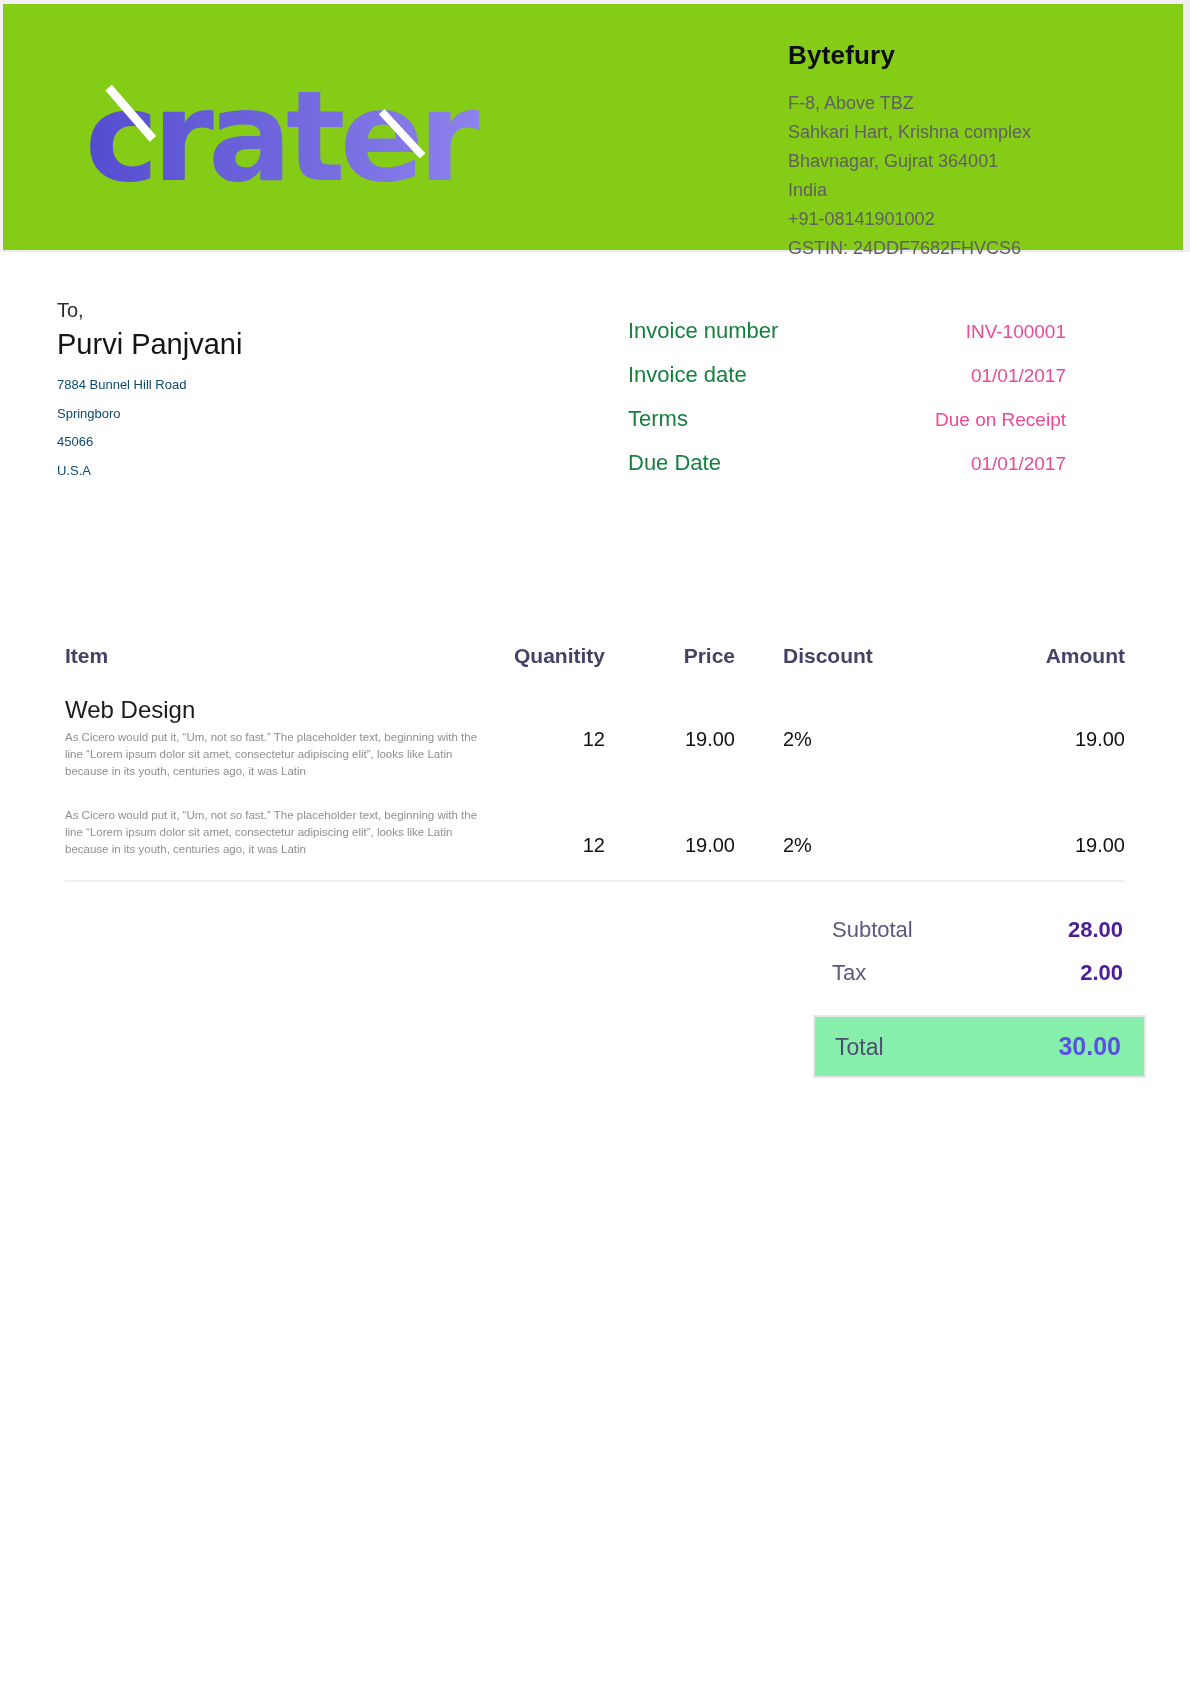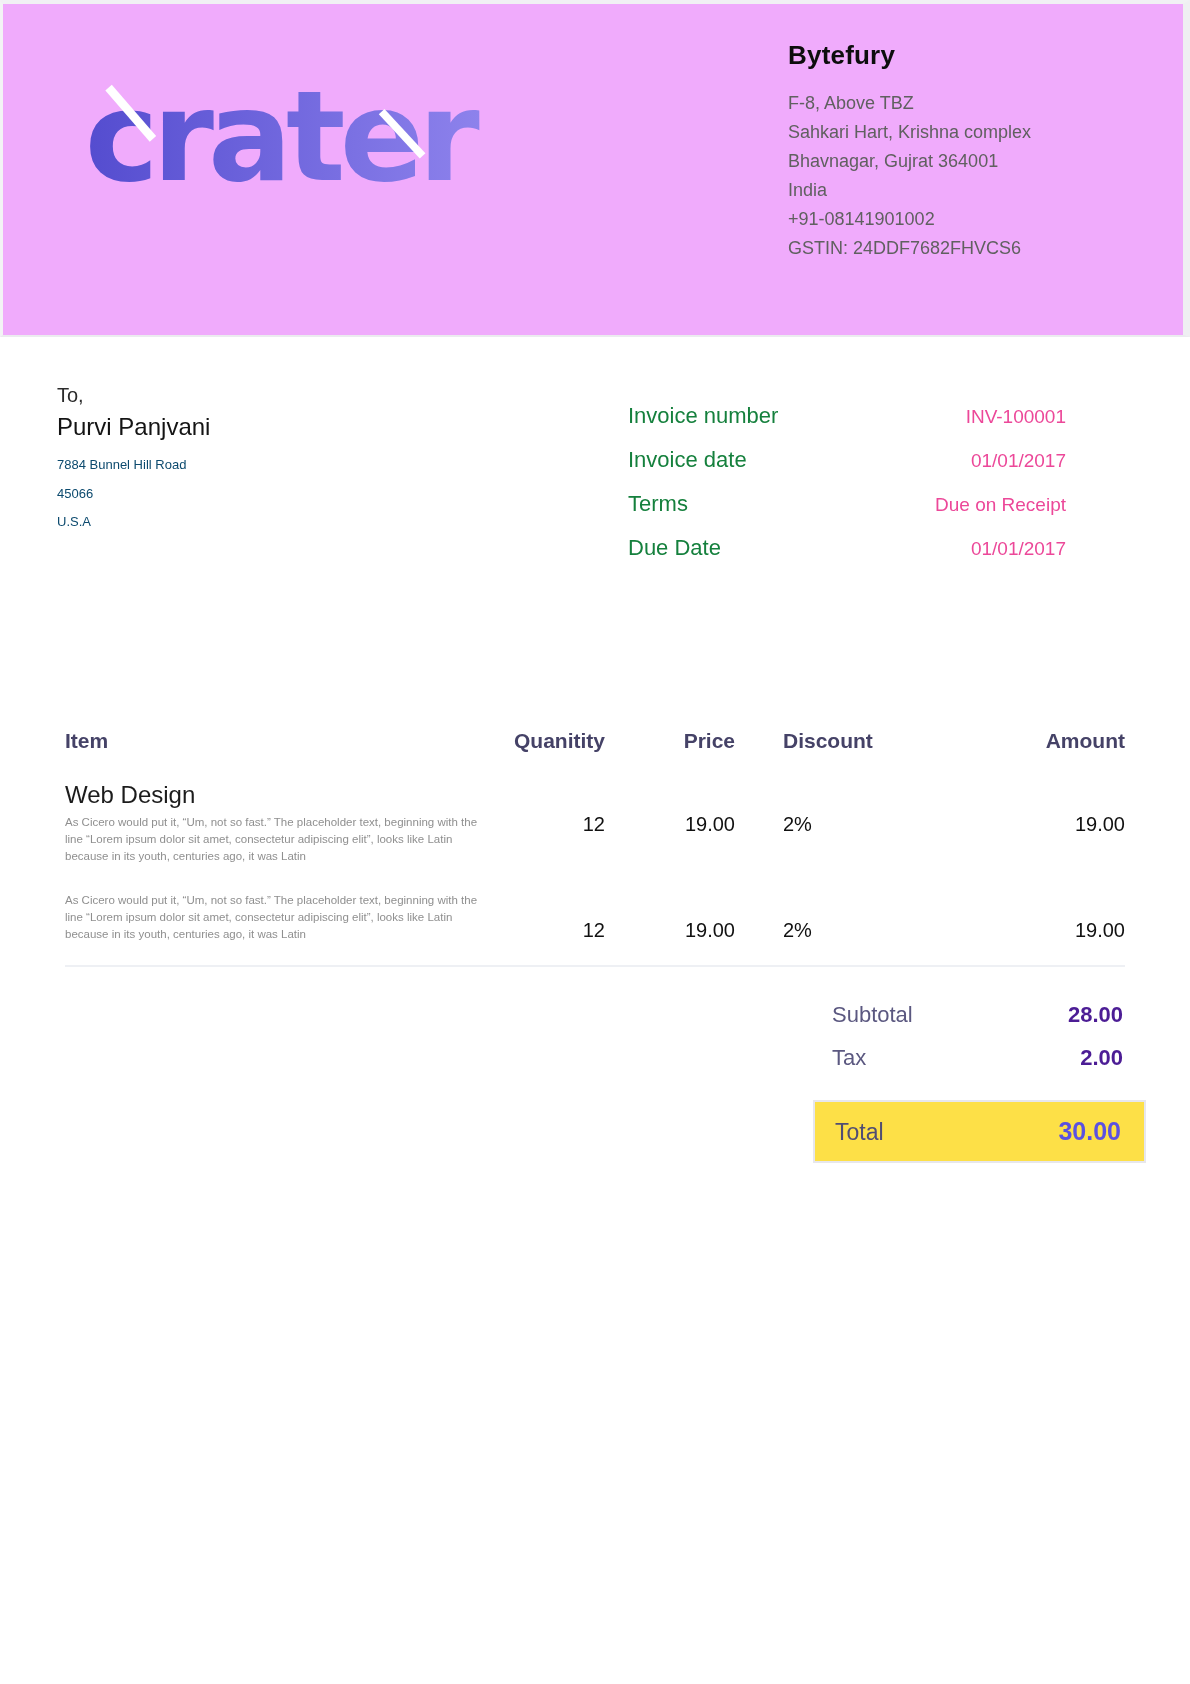--- a/index.html
+++ b/index.html
@@ -9,36 +9,36 @@
     font-family:"Liberation Sans", sans-serif;
     color:#1a1a1a;
     position:relative;
     overflow:hidden;
   }
   .page { width:1190px; height:1684px; background:#ffffff; position:relative; }
 
   
   .header {
     position:relative;
-    height:337px;
-    background:#f0abfc;
+    height:252px;
+    background:#84cc16;
     border-top:4px solid #f1f1f4;
     border-left:3px solid #f3f3f5;
     border-right:7px solid #efeff2;
     border-bottom:2px solid #ebebef;
   }
   .logo-svg { position:absolute; left:46px; top:70px; }
   .company { position:absolute; left:785px; top:36px; width:370px; }
   .company-name { font-size:26px; font-weight:bold; color:#0d0d0d; letter-spacing:0.2px; margin-bottom:18px; }
   .company-line { font-size:18px; color:#606060; line-height:29px; }
 
   
   .billing { position:relative; padding:47px 0 0 57px; height:232px; }
   .to-label { font-size:20px; color:#2b2b2b; }
-  .bill-name { font-size:24px; color:#141414; margin-top:6px; margin-bottom:10px; }
+  .bill-name { font-size:29px; color:#141414; margin-top:6px; margin-bottom:10px; }
   .bill-line { font-size:13px; color:#0c4a6e; line-height:28.5px; }
 
   .meta { position:absolute; left:628px; top:64px; width:438px; }
   .meta-row { display:flex; justify-content:space-between; align-items:baseline; margin-bottom:13px; line-height:30px; }
   .meta-label { font-size:22px; color:#15803d; }
   .meta-value { font-size:19px; color:#ec4899; }
 
   
   .items { margin:160px 65px 0 65px; }
   .tgrid { display:grid; grid-template-columns:1fr 120px 130px 185px 205px; }
@@ -52,21 +52,21 @@
   .item-desc { margin-top:5px; font-size:11.5px; line-height:17px; color:#8f8f8f; max-width:428px; }
   .cell-val { font-size:20px; color:#111111; padding-top:32px; }
 
   
   .totals { margin:33px 65px 0 65px; display:flex; flex-direction:column; align-items:flex-end; }
   .t-row { width:291px; margin-right:2px; display:flex; justify-content:space-between; align-items:baseline; line-height:30px; margin-bottom:13px; }
   .t-label { font-size:22px; color:#5b5880; }
   .t-value { font-size:22px; font-weight:600; color:#4c1d95; }
   .total-box {
     width:333px; margin-top:14px; margin-right:-21px;
-    border:2px solid #e7e7ec; background:#fde047;
+    border:2px solid #e7e7ec; background:#86efac;
     padding:15px 23px 15px 20px;
     display:flex; justify-content:space-between; align-items:baseline;
   }
   .total-label { font-size:23px; color:#504d73; }
   .total-value { font-size:25px; font-weight:bold; color:#5b51e1; }
 </style>
 </head>
 <body>
 
 <div class="page">
@@ -93,20 +93,21 @@
       <div class="company-line">+91-08141901002</div>
       <div class="company-line">GSTIN: 24DDF7682FHVCS6</div>
     </div>
   </header>
 
   <section class="billing">
     <div>
       <div class="to-label">To,</div>
       <div class="bill-name">Purvi Panjvani</div>
       <div class="bill-line">7884 Bunnel Hill Road</div>
+      <div class="bill-line">Springboro</div>
       <div class="bill-line">45066</div>
       <div class="bill-line">U.S.A</div>
     </div>
 
     <div class="meta">
       <div class="meta-row">
         <span class="meta-label">Invoice number</span>
         <span class="meta-value">INV-100001</span>
       </div>
       <div class="meta-row">

